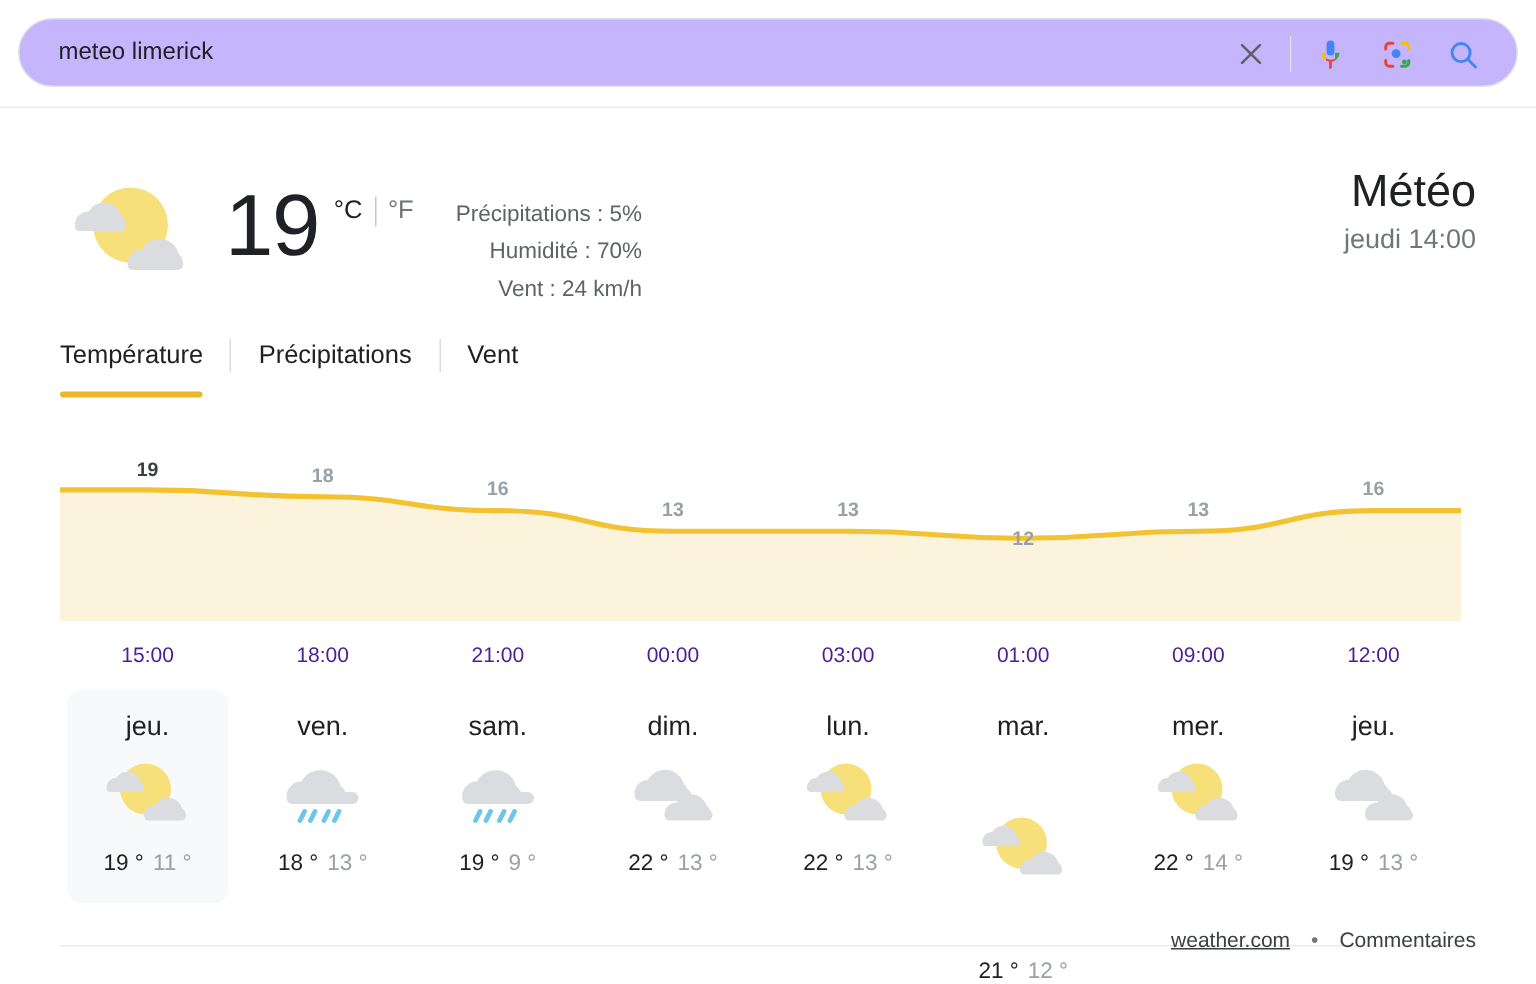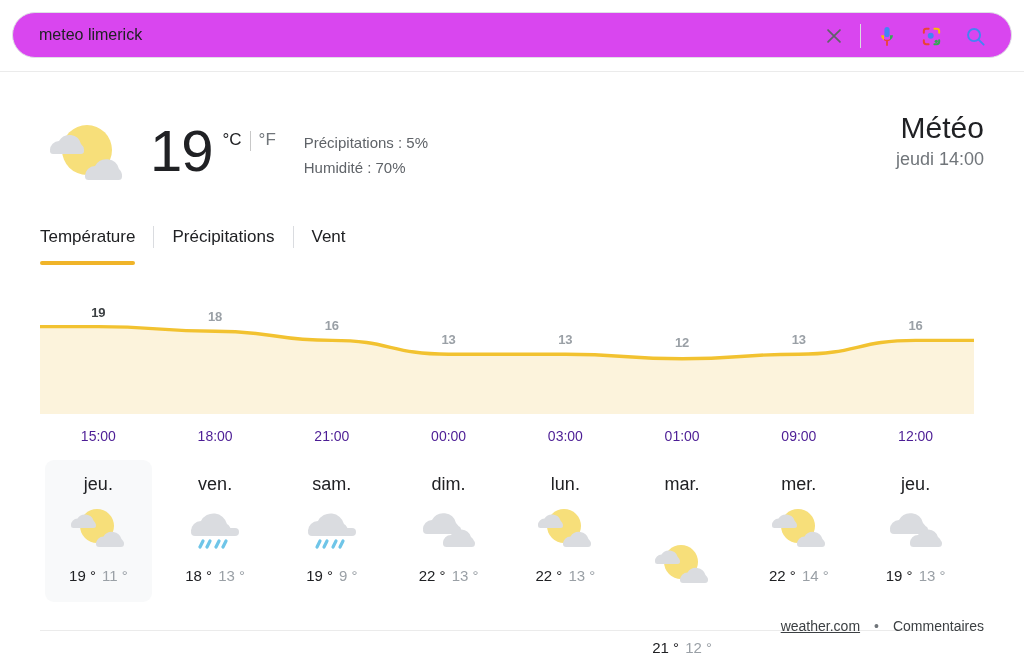--- a/index.html
+++ b/index.html
@@ -14,21 +14,21 @@
 
   
   .searchbar-wrap {
     position: absolute; left: 0; top: 0; width: 1024px; height: 72px;
     background: #fff;
   }
   .searchbar {
     position: absolute; left: 12px; top: 12px;
     width: 1000px; height: 46px;
     border: 1px solid #dfe1e5; border-radius: 24px;
-    background: #d946ef;
+    background: #c4b5fd;
     display: flex; align-items: center;
   }
   .search-input {
     border: none; outline: none; background: transparent;
     margin-left: 26px;
     font-size: 16px; color: #202124;
     font-family: "Liberation Sans", sans-serif;
     width: 700px; height: 30px; line-height: 30px;
     padding: 0;
   }
@@ -44,21 +44,21 @@
   .big-icon { width: 96px; height: 72px; position: relative; flex: none; margin-top: 8px; }
   .temp-num {
     font-size: 58px; color: #202124; line-height: 1;
     margin-left: 14px; margin-top: 14px; letter-spacing: -1px;
     font-weight: 400;
   }
   .unit-toggle { display:flex; align-items:flex-start; margin-left: 10px; margin-top: 22px; }
   .unit { font-size: 17px; color: #70757a; cursor: pointer; }
   .unit.sel { color: #202124; }
   .unit-sep { width:1px; height:20px; background:#c8c8c8; margin: 1px 8px 0 8px; }
-  .cond-list { margin-left: 28px; margin-top: 22px; }
+  .cond-list { margin-left: 28px; margin-top: 22px; text-align: right; }
   .cond-list div { font-size: 15px; color: #5f6368; line-height: 25px; white-space: nowrap; }
 
   .w-right { position:absolute; right: 40px; top: 32px; text-align: right; }
   .w-title { font-size: 30px; color: #202124; line-height: 36px; }
   .w-sub { font-size: 18px; color: #70757a; line-height: 27px; }
 
   
   .tabs { position:absolute; left: 40px; top: 148px; display:flex; align-items:center; }
   .tab { font-size: 17px; color: #202124; padding-bottom: 9px; position:relative; cursor:pointer; }
   .tab.active { color:#202124; }
@@ -164,20 +164,21 @@
 
       <div class="unit-toggle">
         <div class="unit sel">°C</div>
         <div class="unit-sep"></div>
         <div class="unit">°F</div>
       </div>
 
       <div class="cond-list">
         <div>Précipitations : 5%</div>
         <div>Humidité : 70%</div>
+        <div>Vent : 24 km/h</div>
       </div>
     </div>
 
     <div class="w-right">
       <div class="w-title">Météo</div>
       <div class="w-sub">jeudi 14:00</div>
     </div>
 
     <div class="tabs">
       <div class="tab active">Température</div>
@@ -191,21 +192,21 @@
       <svg id="chart-svg" width="934" height="110" viewBox="0 0 934 110">
         <path id="chart-fill" fill="#fcf3dc" d="M 0.0 22.6 C 29.2 22.6, 29.2 22.6, 58.4 22.6 C 116.8 22.6, 116.8 27.2, 175.1 27.2 C 233.5 27.2, 233.5 36.4, 291.9 36.4 C 350.3 36.4, 350.3 50.2, 408.6 50.2 C 467.0 50.2, 467.0 50.2, 525.4 50.2 C 583.8 50.2, 583.8 54.8, 642.1 54.8 C 700.5 54.8, 700.5 50.2, 758.9 50.2 C 817.3 50.2, 817.3 36.4, 875.6 36.4 C 904.8 36.4, 904.8 36.4, 934.0 36.4 L 934 110 L 0 110 Z"></path>
         <path id="chart-line" fill="none" stroke="#f2c230" stroke-width="3.4" stroke-linejoin="round" stroke-linecap="round" d="M 0.0 22.6 C 29.2 22.6, 29.2 22.6, 58.4 22.6 C 116.8 22.6, 116.8 27.2, 175.1 27.2 C 233.5 27.2, 233.5 36.4, 291.9 36.4 C 350.3 36.4, 350.3 50.2, 408.6 50.2 C 467.0 50.2, 467.0 50.2, 525.4 50.2 C 583.8 50.2, 583.8 54.8, 642.1 54.8 C 700.5 54.8, 700.5 50.2, 758.9 50.2 C 817.3 50.2, 817.3 36.4, 875.6 36.4 C 904.8 36.4, 904.8 36.4, 934.0 36.4"></path>
       </svg>
       <div id="chart-labels">
           <div class="clabel first" style="left: 58.375px; top: 0.6px;">19</div>
           <div class="clabel" style="left: 175.125px; top: 5.2px;">18</div>
           <div class="clabel" style="left: 291.875px; top: 14.4px;">16</div>
           <div class="clabel" style="left: 408.625px; top: 28.2px;">13</div>
           <div class="clabel" style="left: 525.375px; top: 28.2px;">13</div>
-          <div class="clabel" style="left: 642.125px; top: 31px;">12</div>
+          <div class="clabel" style="left: 642.125px; top: 47px;">12</div>
           <div class="clabel" style="left: 758.875px; top: 28.2px;">13</div>
           <div class="clabel" style="left: 875.625px; top: 14.4px;">16</div>
         </div>
     </div>
 
     <div class="xaxis" id="xaxis">
         <div class="xlab" style="left: 58.375px;">15:00</div>
         <div class="xlab" style="left: 175.125px;">18:00</div>
         <div class="xlab" style="left: 291.875px;">21:00</div>
         <div class="xlab" style="left: 408.625px;">00:00</div>

